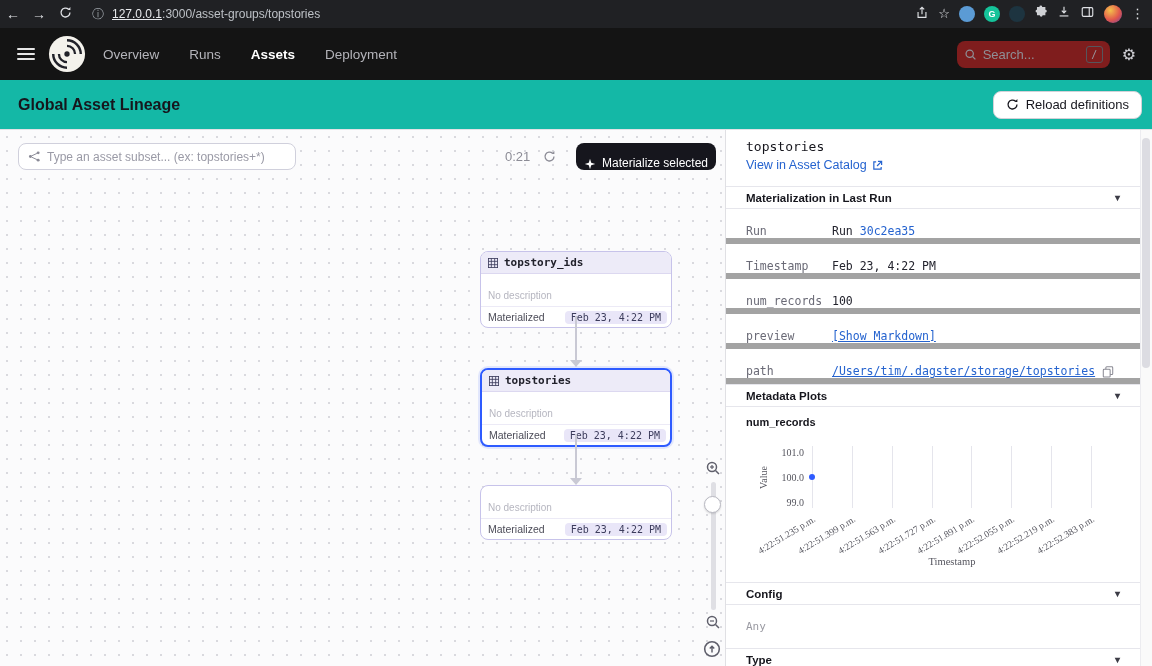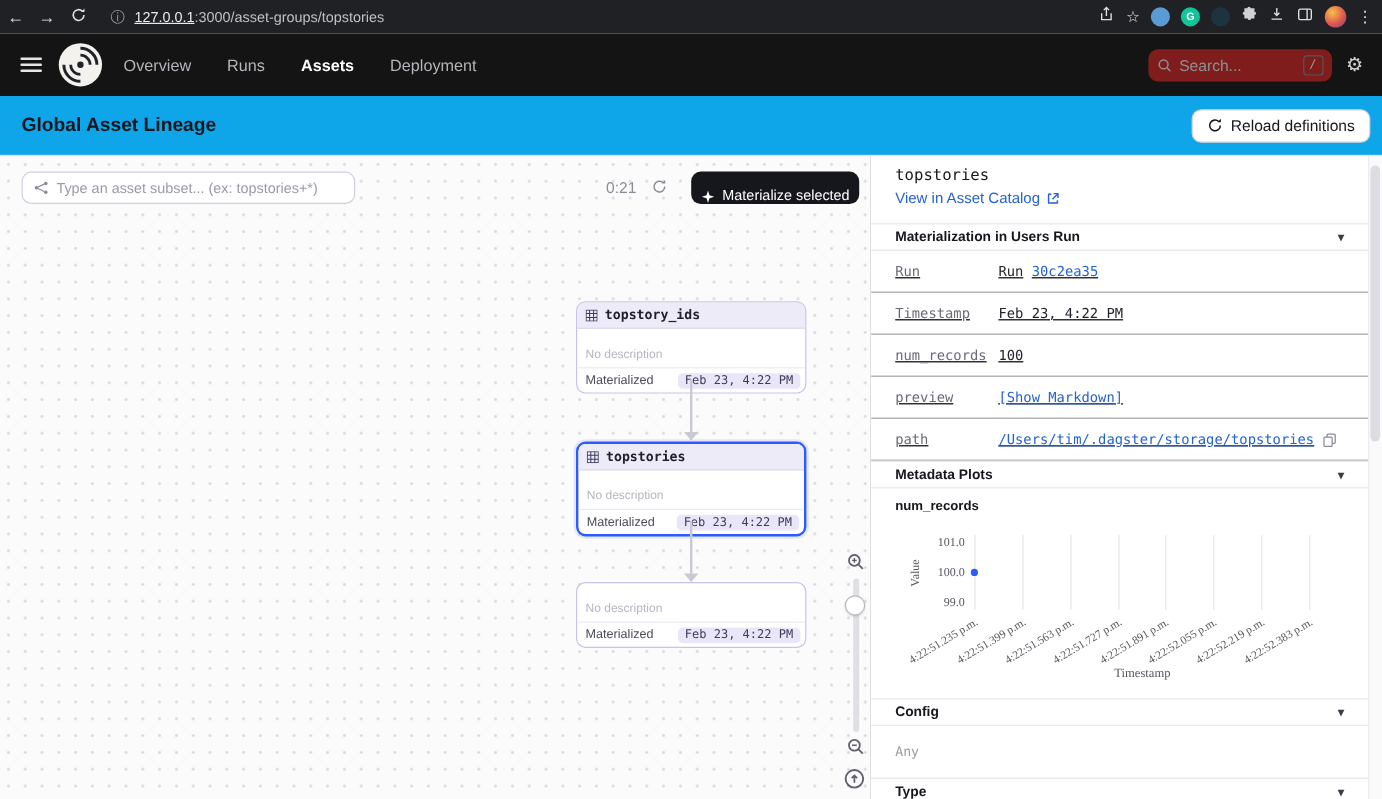--- a/index.html
+++ b/index.html
@@ -28,21 +28,21 @@
   .nav-links { display:flex; gap:30px; margin-left:17px; }
   .nav-link { font-size:13.5px; color:#b4b4ba; cursor:pointer; }
   .nav-link.active { color:#fff; font-weight:bold; }
   .nav-search { margin-left:auto; width:153px; height:27px; background:#7f1d1d; border-radius:8px; display:flex; align-items:center; padding:0 7px; gap:6px; }
   .nav-search input { flex:1; min-width:0; background:transparent; border:0; outline:0; color:#cfcfd4; font-size:13px; }
   .nav-search input::placeholder { color:#8f8f96; }
   .slash-badge { width:17px; height:17px; border:1px solid #56565c; border-radius:3px; color:#9a9aa0; font-size:10px; line-height:15px; text-align:center; font-family:"DejaVu Sans Mono",monospace; }
   .gear { margin:0 16px 0 12px; color:#cfcfd4; font-size:16px; cursor:pointer; }
 
   
-  .page-header { position:absolute; top:80px; left:0; right:0; height:50px; background:#0ea5e9; border-bottom:1px solid #e2e2e6; display:flex; align-items:center; padding:0 10px 0 18px; }
+  .page-header { position:absolute; top:80px; left:0; right:0; height:50px; background:#14b8a6; border-bottom:1px solid #e2e2e6; display:flex; align-items:center; padding:0 10px 0 18px; }
   .page-title { font-size:16px; font-weight:bold; color:#16161d; }
   .reload-btn { margin-left:auto; height:28px; background:#fff; border:1px solid #d2d2d8; border-radius:8px; display:flex; align-items:center; gap:7px; padding:0 12px; font-size:13px; color:#16161d; cursor:pointer; }
 
   
   .graph { position:absolute; top:130px; left:0; width:726px; bottom:0; background:#fbfbfc; background-image:radial-gradient(circle,#d9d9de 1px,transparent 1.3px); background-size:14px 14px; border-right:1px solid #e0e0e4; }
   .asset-filter { position:absolute; left:18px; top:13px; width:278px; height:27px; background:#fff; border:1px solid #d0d0dc; border-radius:8px; display:flex; align-items:center; padding:0 9px; gap:6px; }
   .asset-filter input { flex:1; min-width:0; border:0; outline:0; font-size:12px; color:#333; background:transparent; }
   .asset-filter input::placeholder { color:#9a9aa6; }
   .graph-timer { position:absolute; left:505px; top:13px; height:27px; line-height:27px; font-size:13px; color:#8c8c96; }
   .graph-refresh { position:absolute; left:543px; top:19px; cursor:pointer; }
@@ -64,21 +64,21 @@
   .zoom-knob { position:absolute; left:704px; top:366px; width:17px; height:17px; border-radius:50%; background:#fff; border:1px solid #b9b9c2; box-shadow:0 1px 2px rgba(0,0,0,.15); cursor:grab; }
   .zoom-out-btn { position:absolute; left:705px; top:484px; cursor:pointer; }
   .recenter-btn { position:absolute; left:703px; top:510px; cursor:pointer; }
 
   
   .panel { position:absolute; top:130px; left:726px; width:426px; bottom:0; background:#fff; }
   .panel-title { position:absolute; top:9px; left:20px; font-size:13px; color:#16161d; }
   .catalog-link { position:absolute; top:28px; left:20px; font-size:12.5px; color:#2563cf; display:flex; align-items:center; gap:5px; cursor:pointer; }
   .sec-header { position:absolute; left:0; width:414px; height:23px; background:#fff; border-top:1px solid #e6e6ec; border-bottom:1px solid #e6e6ec; display:flex; align-items:center; padding:0 20px; font-size:11.5px; font-weight:bold; color:#16161d; cursor:pointer; }
   .sec-header .chev { margin-left:auto; color:#3c3c46; font-size:10px; }
-  .meta-row { position:absolute; left:0; width:414px; height:35px; border-bottom:1px solid #a3a3a3; display:flex; align-items:center;text-decoration:underline; }
+  .meta-row { position:absolute; left:0; width:414px; height:35px; border-bottom:6px solid #a3a3a3; display:flex; align-items:flex-end; }
   .meta-label { width:106px; padding-left:20px; font-family:"DejaVu Sans Mono","Liberation Mono",monospace; font-size:11.5px; color:#6a6a76; }
   .meta-value { font-family:"DejaVu Sans Mono","Liberation Mono",monospace; font-size:11.5px; color:#23232d; display:flex; align-items:center; gap:7px; }
   .link { color:#2563cf; cursor:pointer; }
   .u { text-decoration:underline; }
   .plot-title { position:absolute; left:20px; top:286px; font-size:11px; font-weight:bold; color:#16161d; }
 
   .chart-wrap { position:absolute; left:0; top:304px; width:414px; height:150px; font-family:Liberation Serif, serif; }
   .ylabel { position:absolute; left:26px; top:38px; font-size:10px; color:#55555e; transform:rotate(-90deg); transform-origin:center; }
   .plot-area { position:absolute; left:86px; top:12px; width:280px; height:62px; }
   .gridline { position:absolute; top:0; width:1px; height:62px; background:#e5e5ec; }
@@ -288,21 +288,21 @@
     <span class="catalog-link">
       <span>View in Asset Catalog</span>
       <svg width="11" height="11" viewBox="0 0 12 12" stroke="#2563cf" stroke-width="1.3" fill="none">
           <path d="M4.5 2H2v8h8V7.5"></path>
           <path d="M6.5 1.5h4v4"></path>
           <path d="M10.5 1.5L5.5 6.5"></path>
         </svg>
     </span>
 
     <div class="sec-header" style="top:56px">
-      <span>Materialization in Users Run</span>
+      <span>Materialization in Last Run</span>
       <span class="chev">▾</span>
     </div>
 
     <div class="meta-row" style="top:79px">
       <span class="meta-label">Run</span>
       <span class="meta-value">
         <span>Run</span>
         <a class="link">30c2ea35</a>
       </span>
     </div>

